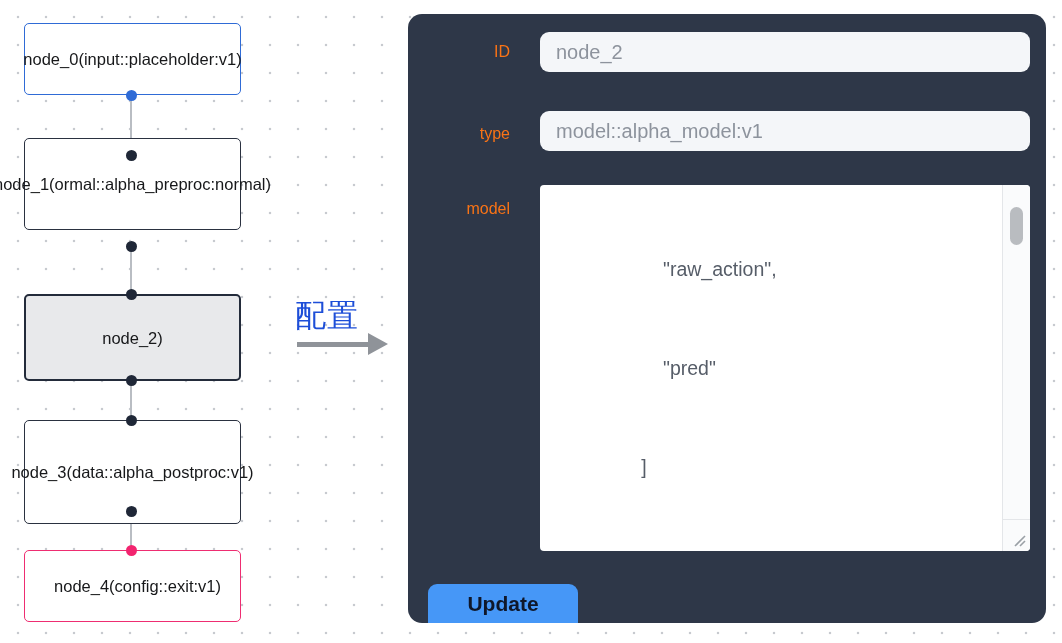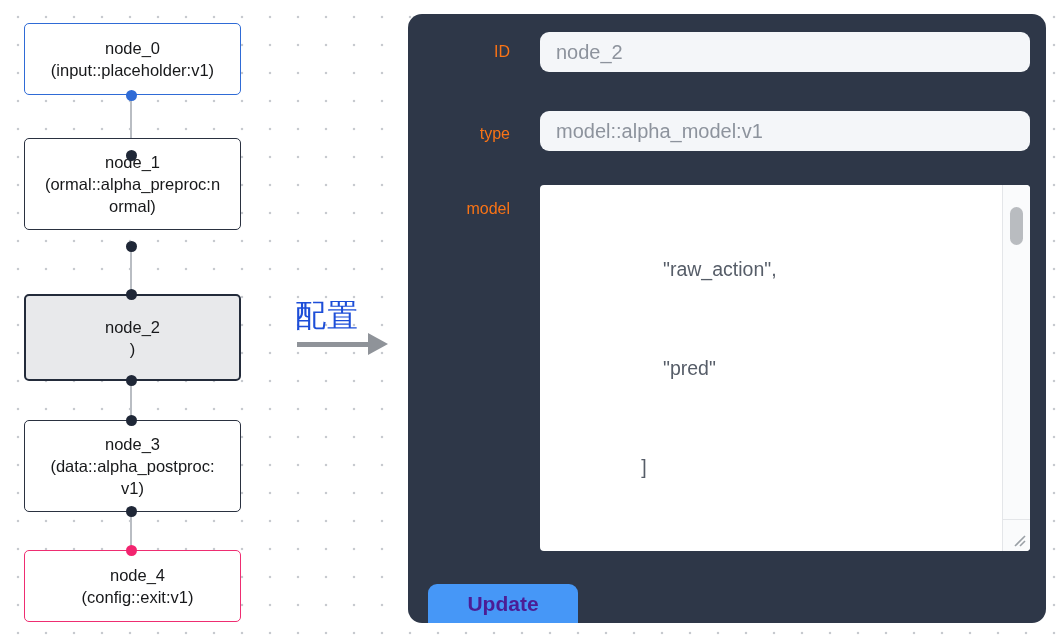--- a/index.html
+++ b/index.html
@@ -10,21 +10,21 @@
     background-image:radial-gradient(circle, #c7cacf 1.4px, transparent 1.6px);
     background-size:28px 28px;
     background-position:4px 3px;
   }
 
   
   .canvas{position:absolute;left:0;top:0;width:408px;height:643px;}
   .node{
     position:absolute;left:24px;width:217px;box-sizing:border-box;
     background:#ffffff;border:1.6px solid #2a3140;border-radius:5px;
-    display:flex;flex-direction:column;align-items:center;justify-content:center;
+    display:flex;align-items:center;justify-content:center;
     color:#17181a;font-size:16.5px;line-height:22px;text-align:center;
   }
   .node .nline{white-space:pre;}
   .node-input{border-color:#2f6bd6;}
   .node-selected{background:#e8e9eb;border-width:2.2px;border-color:#232b3a;}
   .node-output{border-color:#ee2d71;padding-left:10px;}
   .edge{position:absolute;left:130px;width:2px;background:#b9bdc3;}
   .port{position:absolute;width:11px;height:11px;border-radius:50%;background:#1f2737;}
   .port-blue{background:#2f6bd6;}
   .port-pink{background:#f2246f;}
@@ -66,21 +66,21 @@
   }
   .sb-corner-line{position:absolute;right:0;bottom:31px;width:27px;height:1px;background:#e4e6e9;}
   .sb-thumb{
     position:absolute;right:7px;top:22px;width:13px;height:38px;
     background:#b9bcc0;border-radius:7px;
   }
   .resize-handle{position:absolute;right:3px;bottom:3px;width:18px;height:18px;}
   .update-btn{
     position:absolute;left:20px;top:570px;width:150px;height:39px;
     background:#4697f7;border:none;border-radius:9px 9px 0 0;
-    color:#4c1d95;font-size:21px;font-weight:bold;
+    color:#0f172a;font-size:21px;font-weight:bold;
     font-family:"Liberation Sans", sans-serif;cursor:pointer;
   }
 </style>
 </head>
 <body>
 
 <div class="canvas">
 
   <div class="edge" style="top:95px;height:61px;"></div>
   <div class="edge" style="top:246px;height:49px;"></div>
@@ -97,21 +97,21 @@
     <div class="nline">node_1</div>
     <div class="nline">(ormal::alpha_preproc:n</div>
     <div class="nline">ormal)</div>
   </div>
 
   <div class="node node-selected" style="top:294px;height:87px;">
     <div class="nline">node_2</div>
     <div class="nline">)</div>
   </div>
 
-  <div class="node" style="top:420px;height:92px;justify-content:center;">
+  <div class="node" style="top:420px;height:104px;justify-content:center;">
     <div class="nline">node_3</div>
     <div class="nline">(data::alpha_postproc:</div>
     <div class="nline">v1)</div>
   </div>
 
   <div class="node node-output" style="top:550px;height:72px;">
     <div class="nline">node_4</div>
     <div class="nline">(config::exit:v1)</div>
     <div class="nline"></div>
   </div>

